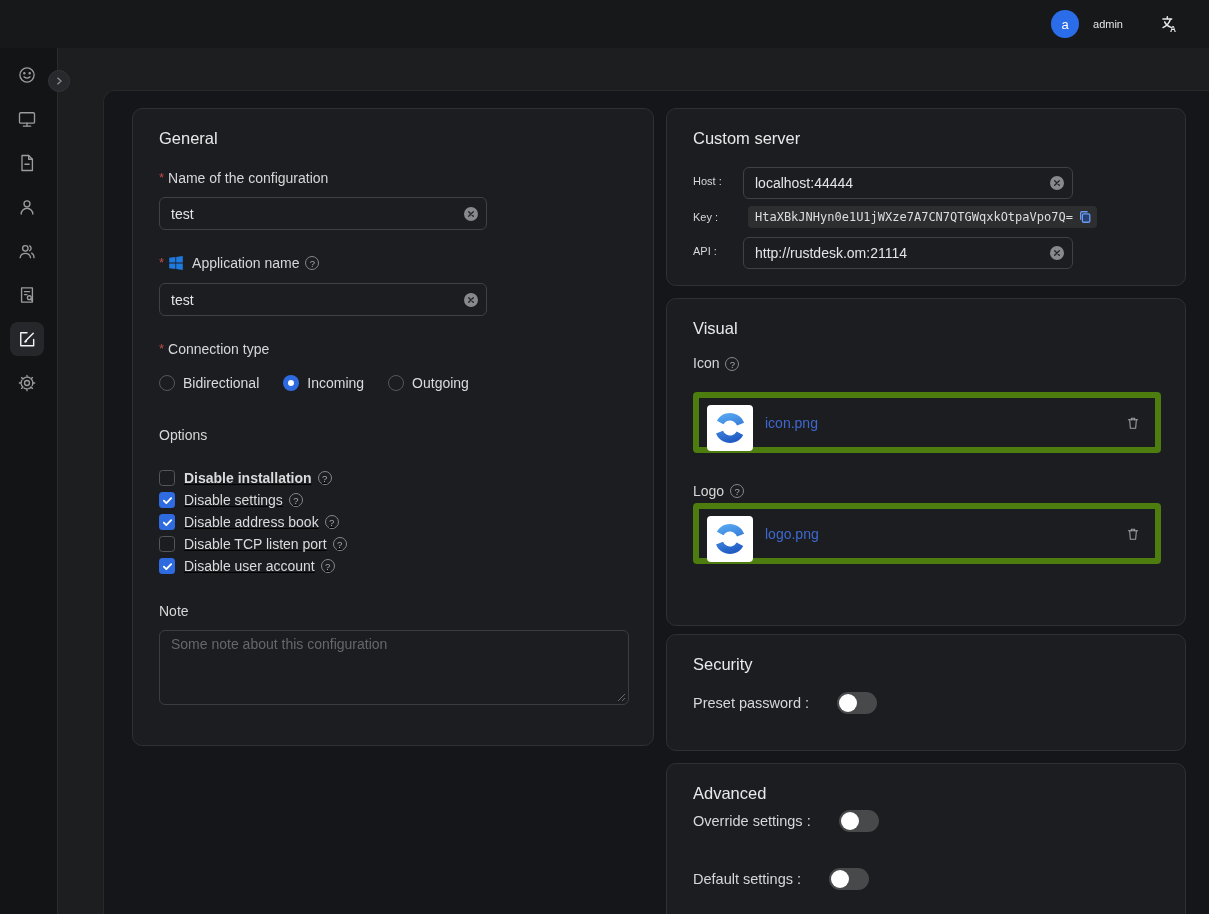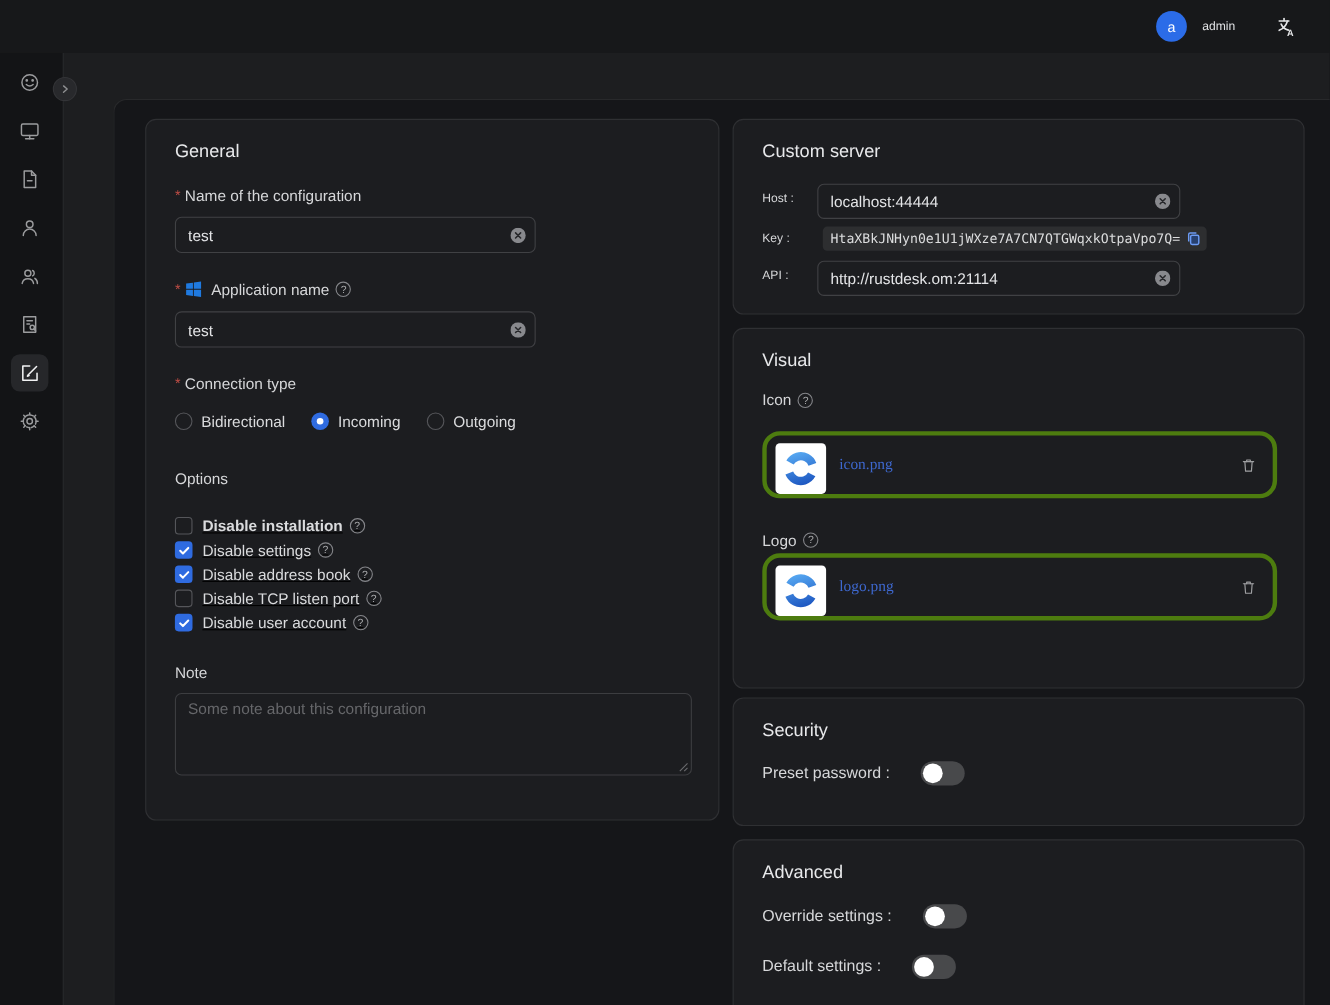--- a/index.html
+++ b/index.html
@@ -65,21 +65,21 @@
   textarea.note::placeholder { color:#66676a; }
   .resize-grip { position:absolute; right:3px; bottom:3px; pointer-events:none; }
 
   
   .cs-label { color:#d6d7d9; font-size:11px; position:absolute; left:26px; }
   .key-box { position:absolute; background:#2d2e30; border-radius:4px; display:flex; align-items:center;
              padding:0 5px 0 7px; font-family:"DejaVu Sans Mono", monospace; font-size:12px; color:#dcddde; }
   .copy-ic { margin-left:5px; cursor:pointer; display:flex; }
 
   
-  .file-row { position:absolute; left:26px; width:468px; height:61px; border:4px solid #4d7c0f; border-radius:16px;font-family:Liberation Serif, serif; }
+  .file-row { position:absolute; left:26px; width:468px; height:61px; border:6px solid #4d7c0f; border-radius:4px; }
   .thumb { position:absolute; left:8px; top:7px; width:46px; height:46px; background:#fff; border-radius:4px;
            display:flex; align-items:center; justify-content:center; }
   .file-link { position:absolute; left:66px; top:50%; transform:translateY(-50%); color:#3e68cf; font-size:14px; cursor:pointer; }
   .trash { position:absolute; right:14px; top:50%; transform:translateY(-50%); cursor:pointer; display:flex; }
 
   
   .toggle-row { position:absolute; left:26px; display:flex; align-items:center; }
   .toggle-row .tl { color:#d6d7d9; font-size:14.5px; margin-right:28px; }
   .switch { width:40px; height:22px; border-radius:11px; background:#48494b; position:relative; cursor:pointer; flex:0 0 auto; }
   .switch .knob { position:absolute; left:2px; top:2px; width:18px; height:18px; border-radius:50%; background:#fff; }
@@ -385,21 +385,21 @@
       <div class="toggle-row" style="top:57px;">
         <span class="tl">Preset password :</span>
         <span class="switch">
             <span class="knob"></span>
           </span>
       </div>
     </div>
 
     <div class="card" style="left:562px; top:672px; width:520px; height:180px;">
       <div class="card-title">Advanced</div>
-      <div class="toggle-row" style="top:58px;justify-content:space-between;">
+      <div class="toggle-row" style="top:46px;justify-content:space-between;">
         <span class="tl">Override settings :</span>
         <span class="switch">
             <span class="knob"></span>
           </span>
       </div>
       <div class="toggle-row" style="top:104px;">
         <span class="tl">Default settings :</span>
         <span class="switch">
             <span class="knob"></span>
           </span>

